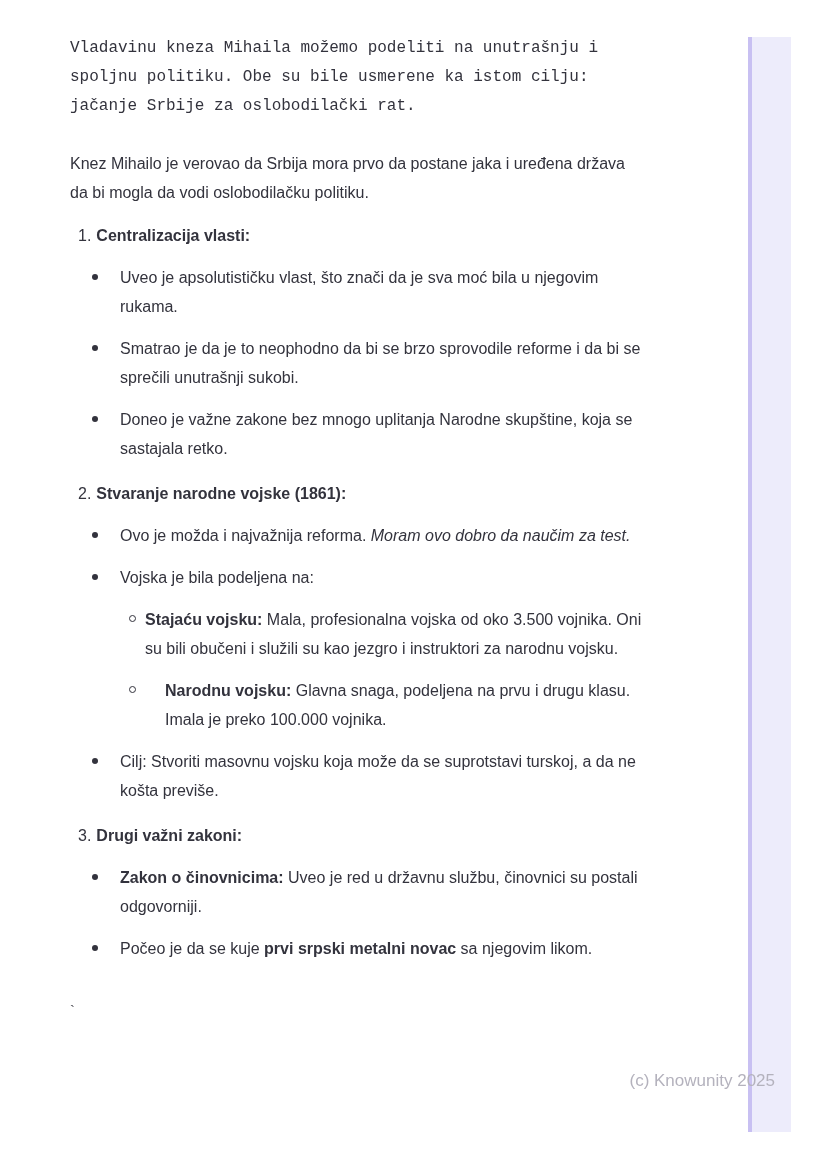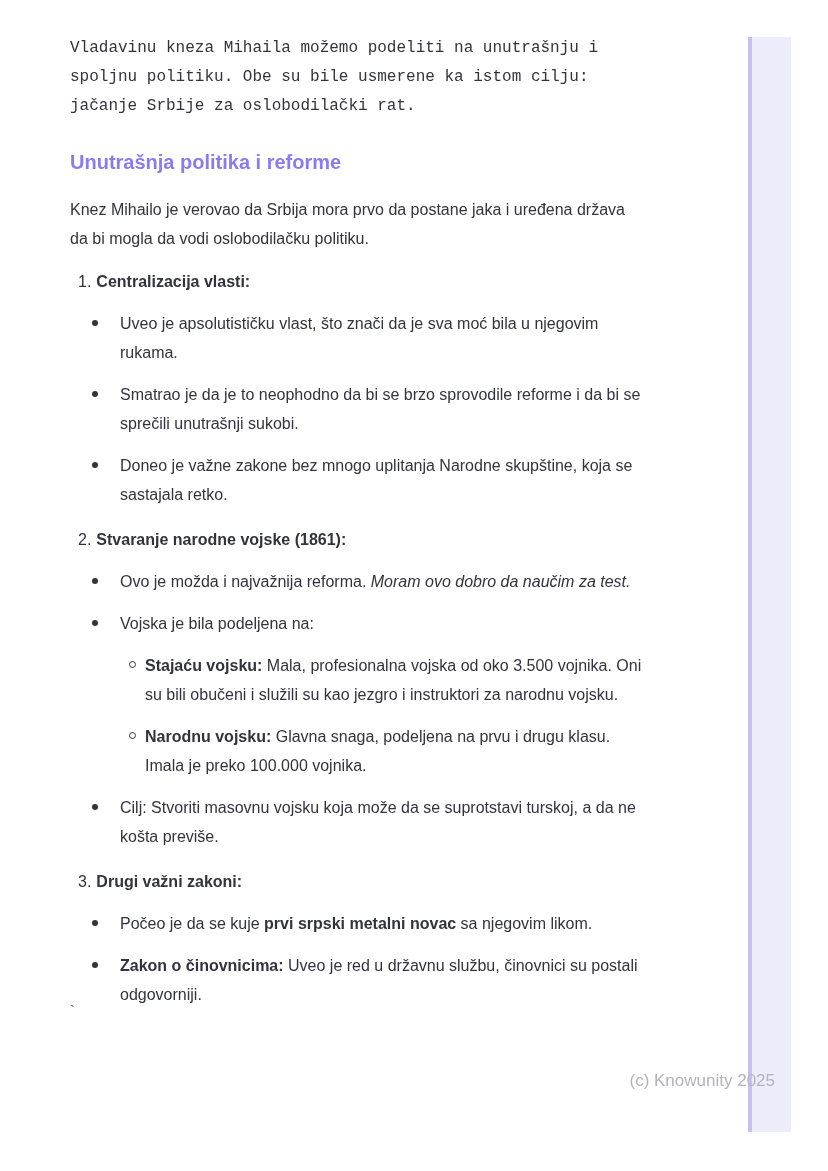--- a/index.html
+++ b/index.html
@@ -58,21 +58,21 @@
     border-radius: 50%;
     background: #33333d;
   }
   .bullet-body { flex: 1 1 auto; }
 
   .sub-list { margin-top: 13px; }
   .sub-bullet-item {
     display: flex;
     margin: 0 0 13px 0;
   }
-  .sub-bullet-item:last-child { margin-bottom: 0; }
+  .sub-bullet-item:last-child { margin-bottom: 0; gap: 20px; }
   .sub-marker-cell {
     flex: 0 0 25px;
     display: flex;
     justify-content: center;
     align-items: flex-start;
     padding-top: 10px;
   }
   .bullet-circle {
     width: 7px; height: 7px;
     border-radius: 50%;
@@ -113,21 +113,20 @@
     z-index: 2;
   }
 </style>
 </head>
 <body>
 
 <div class="side-bar"></div>
 
 <div class="content">
   <p class="para">Vladavinu kneza Mihaila možemo podeliti na unutrašnju i spoljnu politiku. Obe su bile usmerene ka istom cilju: jačanje Srbije za oslobodilački rat.</p>
-  <h2 class="section-heading">Unutrašnja politika i reforme</h2>
   <p class="lead-para">Knez Mihailo je verovao da Srbija mora prvo da postane jaka i uređena država da bi mogla da vodi oslobodilačku politiku.</p>
   <div>
       <div class="list-item">
         <div class="list-item-header">
           <span class="list-item-number">1.</span>
           <span class="list-item-title-wrap"><span class="seg-bold">Centralizacija vlasti:</span></span>
         </div>
         <div class="bullet-item">
           <div class="bullet-marker-cell">
             <span class="bullet-dot"></span>
@@ -186,27 +185,27 @@
       </div>
       <div class="list-item">
         <div class="list-item-header">
           <span class="list-item-number">3.</span>
           <span class="list-item-title-wrap"><span class="seg-bold">Drugi važni zakoni:</span></span>
         </div>
         <div class="bullet-item">
           <div class="bullet-marker-cell">
             <span class="bullet-dot"></span>
           </div>
+          <div class="bullet-body"><span class="seg-bold">Zakon o činovnicima:</span><span> Uveo je red u državnu službu, činovnici su postali odgovorniji.</span></div>
+        </div>
+        <div class="bullet-item">
+          <div class="bullet-marker-cell">
+            <span class="bullet-dot"></span>
+          </div>
           <div class="bullet-body"><span>Počeo je da se kuje </span><span class="seg-bold">prvi srpski metalni novac</span><span> sa njegovim likom.</span></div>
-        </div>
-        <div class="bullet-item">
-          <div class="bullet-marker-cell">
-            <span class="bullet-dot"></span>
-          </div>
-          <div class="bullet-body"><span class="seg-bold">Zakon o činovnicima:</span><span> Uveo je red u državnu službu, činovnici su postali odgovorniji.</span></div>
         </div>
       </div>
     </div>
 </div>
 
 <div class="stray-char">`</div>
 
 <div class="page-footer">(c) Knowunity 2025</div>
 
 </body></html>

